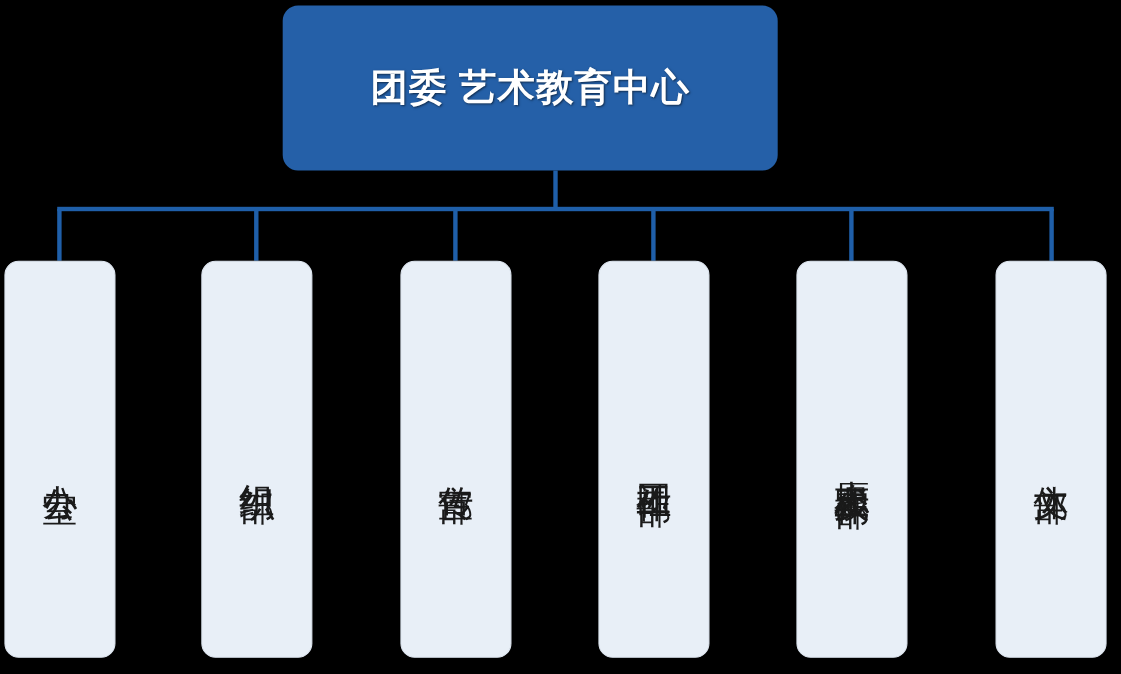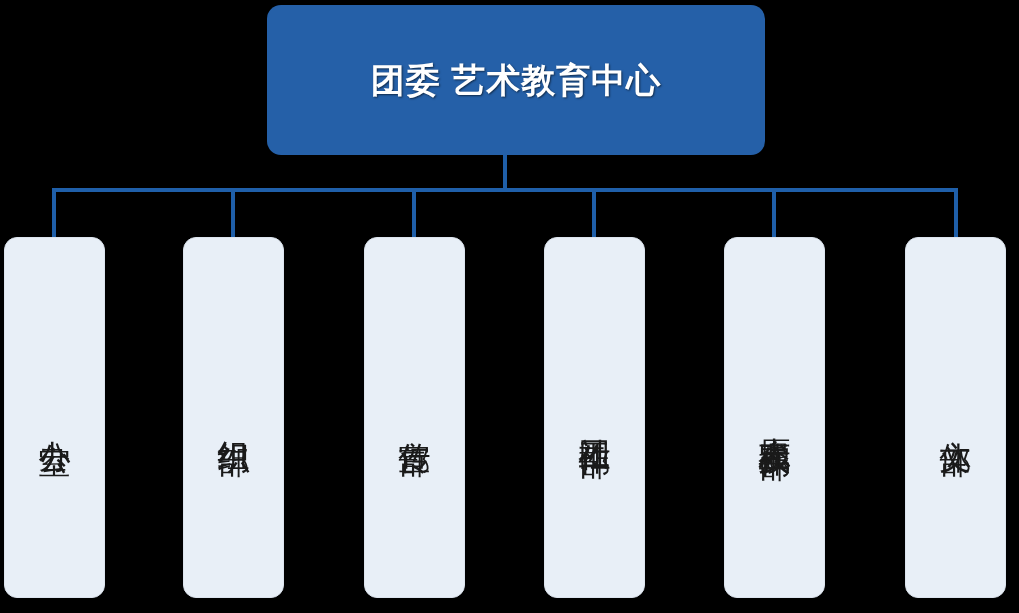--- a/index.html
+++ b/index.html
@@ -16,23 +16,23 @@
     position: relative;
     width: 1019px;
     height: 613px;
     background: #000000;
     overflow: hidden;
   }
 
   
   .root-node {
     position: absolute;
-    left: 267px;
+    left: 257px;
     top: 5px;
-    width: 498px;
+    width: 450px;
     height: 150px;
     background: #2560A8;
     border-radius: 14px;
     display: flex;
     align-items: center;
     justify-content: center;
     box-sizing: border-box;
   }
   .root-label {
     color: #FFFFFF;

